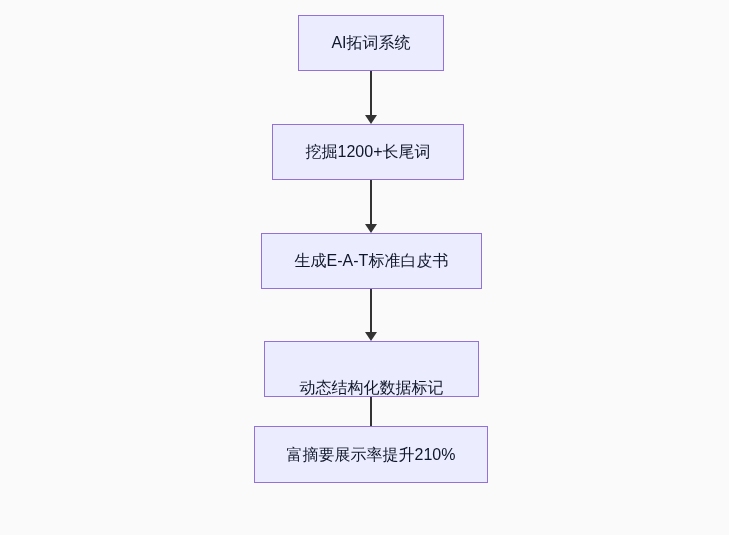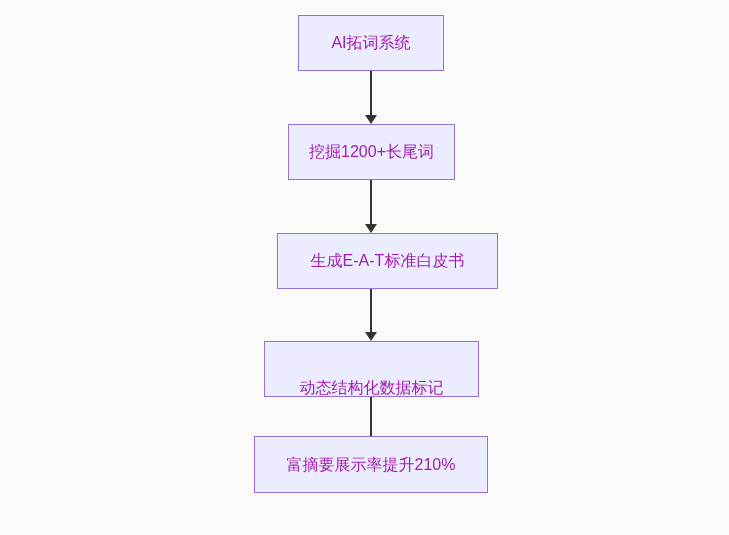--- a/index.html
+++ b/index.html
@@ -12,21 +12,21 @@
     width: 729px;
     height: 535px;
     background: #fafafa;
     overflow: hidden;
   }
   .node {
     position: absolute;
     box-sizing: border-box;
     background: #ECECFF;
     border: 1px solid #9370DB;
-    color: #a21caf;
+    color: #0f172a;
     font-size: 16px;
     line-height: 1;
     display: flex;
     align-items: center;
     justify-content: center;
     text-align: center;
     white-space: nowrap;
   }
   .edge {
     position: absolute;
@@ -59,44 +59,44 @@
 
   <div class="node" style="left:298px; top:15px; width:146px; height:56px;">
     <span>AI拓词系统</span>
   </div>
 
   <div class="edge" style="top:71px; height:53px;">
     <div class="stem"></div>
     <div class="head"></div>
   </div>
 
-  <div class="node" style="left:288px; top:124px; width:167px; height:56px;">
+  <div class="node" style="left:272px; top:124px; width:192px; height:56px;">
     <span>挖掘1200+长尾词</span>
   </div>
 
   <div class="edge" style="top:180px; height:53px;">
     <div class="stem"></div>
     <div class="head"></div>
   </div>
 
-  <div class="node" style="left:261px; top:233px; width:221px; height:56px;margin-left:16px;">
+  <div class="node" style="left:261px; top:233px; width:221px; height:56px;">
     <span>生成E-A-T标准白皮书</span>
   </div>
 
   <div class="edge" style="top:289px; height:52px;">
     <div class="stem"></div>
     <div class="head"></div>
   </div>
 
   <div class="node" style="left:264px; top:341px; width:215px; height:56px;align-items:flex-end;">
     <span>动态结构化数据标记</span>
   </div>
 
   <div class="edge" style="top:397px; height:53px;">
     <div class="stem"></div>
     <div class="head"></div>
   </div>
 
-  <div class="node" style="left:254px; top:436px; width:234px; height:57px;">
+  <div class="node" style="left:254px; top:426px; width:234px; height:57px;">
     <span>富摘要展示率提升210%</span>
   </div>
 
 </div>
 
 </body></html>

